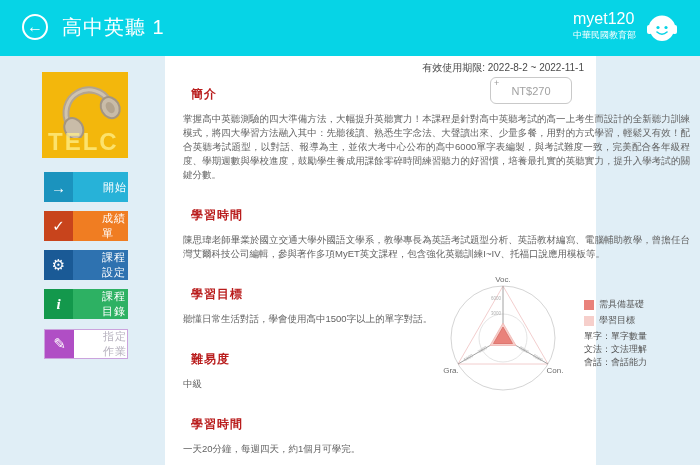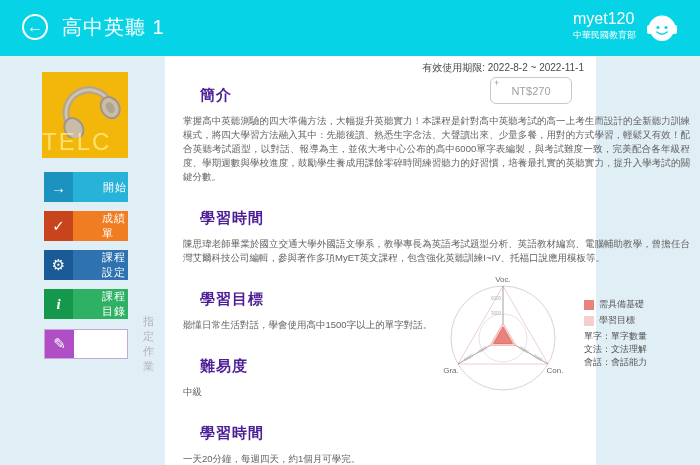--- a/index.html
+++ b/index.html
@@ -31,21 +31,21 @@
   .headset-icon{
     position:absolute;right:20px;top:10px;width:36px;height:36px;
   }
   
   .cover{
     position:absolute;left:42px;top:72px;width:86px;height:86px;
     background:#f3b70c;overflow:hidden;
   }
   .cover svg{position:absolute;left:4px;top:2px;}
   .cover-text{
-    position:absolute;left:0;bottom:2px;font-size:24px;font-weight:normal;
+    position:absolute;left:6px;bottom:2px;font-size:24px;font-weight:bold;
     color:rgba(255,240,140,0.75);letter-spacing:2px;
   }
   .side-btn{
     position:absolute;left:44px;width:84px;height:30px;display:flex;cursor:pointer;
     box-sizing:border-box;
   }
   .side-btn .icon-sq{
     width:29px;height:100%;display:flex;align-items:center;justify-content:center;
     color:#fff;font-size:15px;font-weight:bold;flex:0 0 29px;
   }
@@ -64,22 +64,22 @@
     position:absolute;top:21px;right:24px;width:82px;height:27px;
     border:1px solid #c9c9c9;border-radius:6px;box-sizing:border-box;
     display:flex;align-items:center;justify-content:center;
     font-size:11px;color:#a2a2a2;background:#fff;cursor:pointer;
   }
   .price-plus{
     position:absolute;left:3px;top:0px;font-size:9px;color:#9a9a9a;
   }
   .sections{padding:30px 0 0 18px;width:507px;}
   .sec-head{
-    font-size:15px;font-weight:bold;color:#4c1d95;letter-spacing:1px;
-    margin:25px 0 9px 17px;
+    font-size:12px;font-weight:bold;color:#b91c1c;letter-spacing:1px;
+    margin:25px 0 9px 8px;
   }
   .sec-head.first{margin-top:0;}
   .sec-body{
     font-size:9.5px;line-height:14px;color:#636363;margin:0;text-align:justify;
   }
   .sec-body.short{text-align:left;}
   
   .chart-wrap{
     position:absolute;left:276px;top:218px;width:250px;height:125px;display:flex;
   }
@@ -136,21 +136,21 @@
 <div class="side-btn" style="top:250px;background:#2e72b0;">
   <span class="icon-sq" style="background:#1a5a96;">⚙</span>
   <span class="lbl" style="color:#ffffff;">課程設定</span>
 </div>
 <div class="side-btn" style="top:289px;background:#2db163;">
   <span class="icon-sq" style="background:#13984c;font-style:italic;font-family:'Liberation Serif',serif;">i</span>
   <span class="lbl" style="color:#ffffff;">課程目錄</span>
 </div>
 <div class="side-btn" style="top:329px;background:#ffffff;border:1px solid #cba3dd;">
   <span class="icon-sq" style="background:#b04ec5;">✎</span>
-  <span class="lbl" style="color:#b5b0bd;margin-left:40px;">指定作業</span>
+  <span class="lbl" style="color:#b5b0bd;">指定作業</span>
 </div>
 
 <div class="panel">
 
   <div class="validity">有效使用期限: 2022-8-2 ~ 2022-11-1</div>
   <div class="price-box">
     <span class="price-plus">+</span>
     <span>NT$270</span>
   </div>
 

